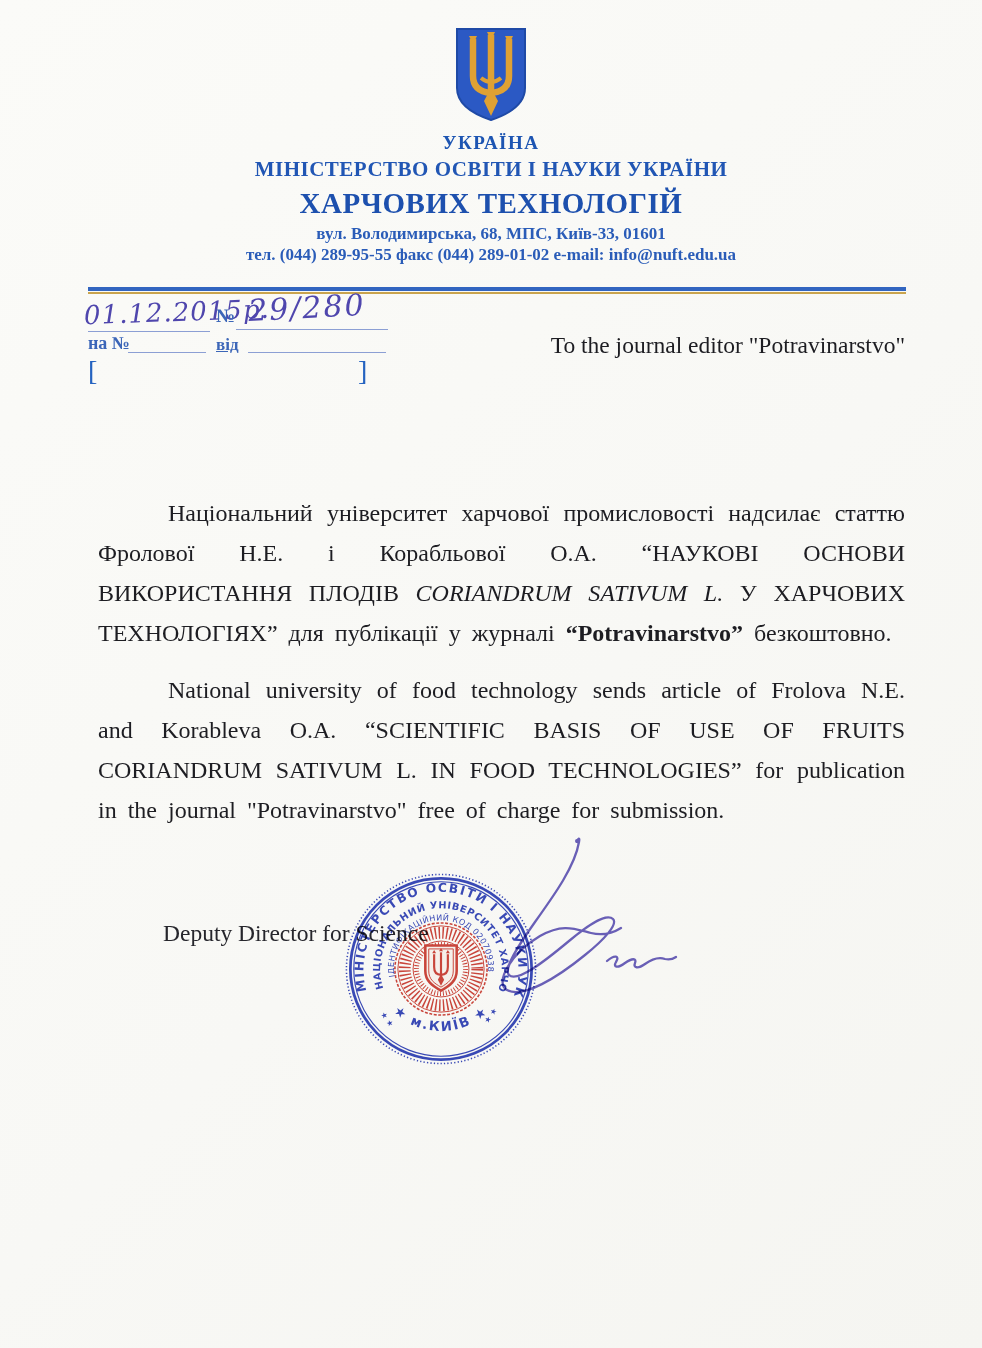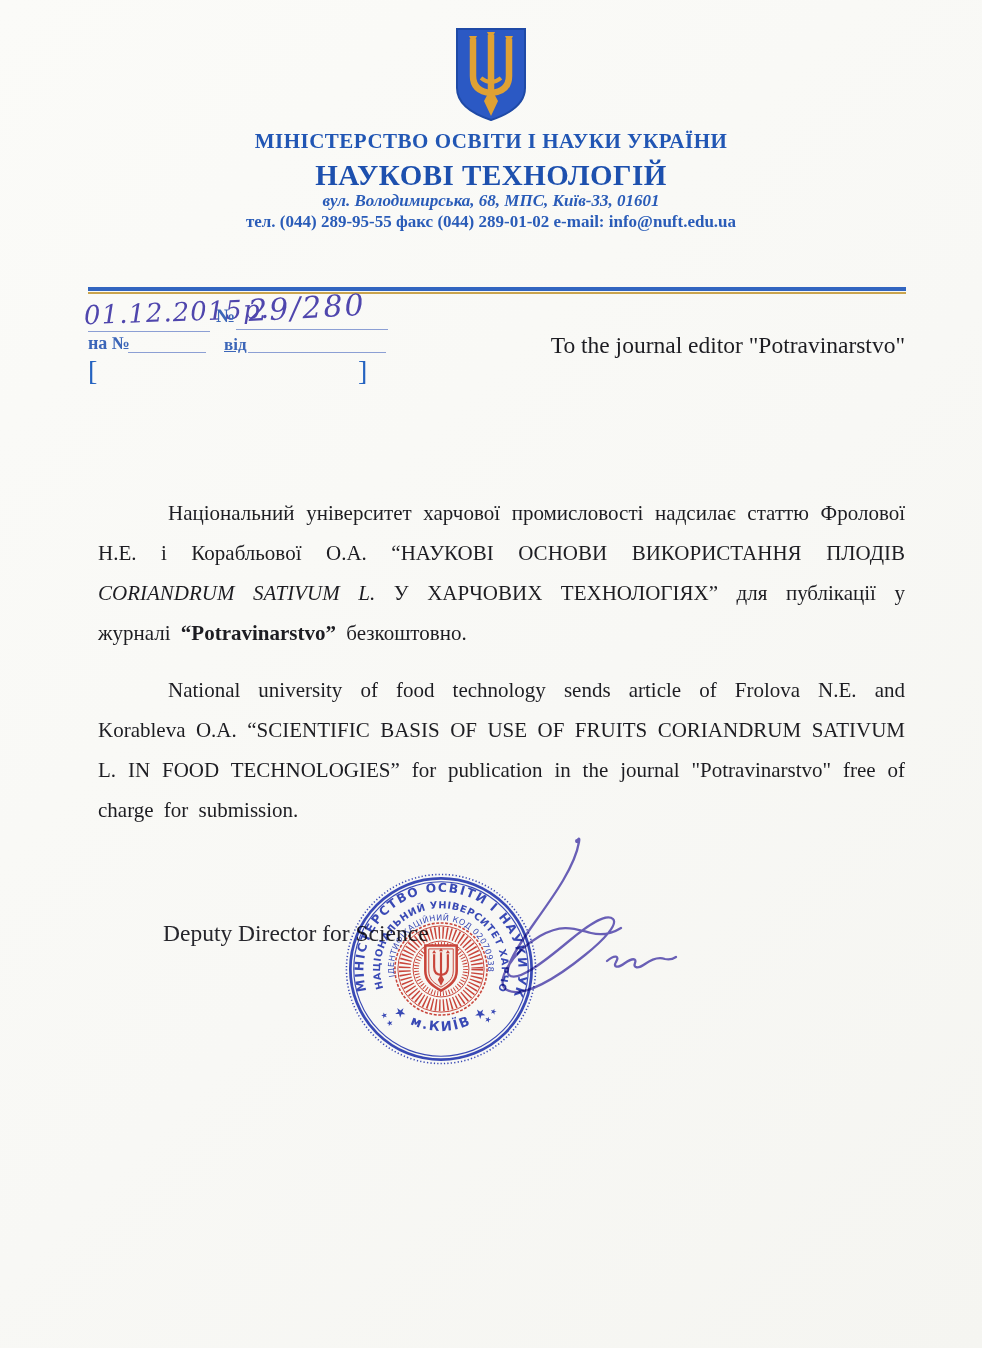--- a/index.html
+++ b/index.html
@@ -11,45 +11,45 @@
     background:linear-gradient(135deg,#fbfbf8 0%,#f8f8f5 55%,#f5f5f1 100%);
     font-family:"Liberation Serif","DejaVu Serif",serif;
     overflow:hidden;
   }
   
   .header{position:absolute;top:0;left:0;right:0;text-align:center;}
   .emblem{margin-top:26px;}
   .country{font-size:19px;font-weight:bold;color:#1d55b2;letter-spacing:1.5px;margin-top:6px;}
   .ministry{font-size:21px;font-weight:bold;color:#2156b4;letter-spacing:.5px;margin-top:3px;}
   .univ{font-size:29px;font-weight:bold;color:#1d50ae;letter-spacing:.5px;line-height:32px;margin-top:5px;}
-  .addr{font-size:17px;font-weight:bold;color:#2a5cb8;font-style:italic;}
+  .addr{font-size:17px;font-weight:bold;color:#2a5cb8;margin-top:5px;}
   .tel{font-size:17px;font-weight:bold;color:#2a5cb8;margin-top:1px;}
   
   .rule{position:absolute;left:88px;width:818px;top:287px;}
   .rule .blue{height:4px;background:#3265c0;}
   .rule .gold{height:2px;background:#c9a44e;margin-top:1px;}
   
   .hand{font-style:italic;color:#4f46ad;font-family:"DejaVu Serif",serif;}
   .hw-date{position:absolute;left:84px;top:297px;font-size:26px;transform:rotate(-2deg);letter-spacing:1px;}
   .no-label{position:absolute;left:216px;top:305px;font-size:19px;font-weight:bold;color:#3c66b8;}
   .hw-number{position:absolute;left:248px;top:290px;font-size:30px;transform:rotate(-3deg);letter-spacing:2px;}
   .uline{position:absolute;height:0;border-bottom:1.6px solid #8c9fd4;}
   .u1{left:88px;top:331px;width:122px;}
   .u2{left:236px;top:329px;width:152px;}
   .u3{left:128px;top:352px;width:78px;}
   .u4{left:248px;top:352px;width:138px;}
   .na-label{position:absolute;left:88px;top:333px;font-size:18px;color:#3c66b8;font-weight:bold;}
-  .vid-label{position:absolute;left:224px;top:335px;font-size:17px;color:#3c66b8;font-weight:bold;text-decoration:underline;}
+  .vid-label{position:absolute;left:216px;top:335px;font-size:17px;color:#3c66b8;font-weight:bold;text-decoration:underline;}
   .bracket{position:absolute;top:355px;font-size:28px;color:#2563c0;}
   .br-open{left:88px;}
   .br-close{left:358px;}
   
   .recipient{position:absolute;right:77px;top:330px;text-align:right;font-size:23.5px;color:#1d1d22;line-height:31px;}
   
-  .body-text{position:absolute;left:98px;width:807px;top:493px;font-size:21px;color:#1d1d22;}
+  .body-text{position:absolute;left:98px;width:807px;top:493px;font-size:24px;color:#1d1d22;}
   .body-text p{margin:0;text-align:justify;text-indent:70px;line-height:40px;word-spacing:5px;}
   .body-text p + p{margin-top:17px;}
   .it{font-style:italic;}
   .bd{font-weight:bold;}
   
   .deputy{position:absolute;left:163px;top:920px;font-size:23.5px;color:#26262c;}
   .stamp{position:absolute;left:343px;top:871px;mix-blend-mode:multiply;opacity:.93;}
   .signature{position:absolute;left:398px;top:833px;mix-blend-mode:multiply;}
 </style>
 </head>
@@ -65,22 +65,23 @@
           <path d="M20,16 V50 C20,61 27,66 38,67 C49,66 56,61 56,50 V16"></path>
           <path d="M38,12 V70"></path>
         </g>
         <g fill="#dfa133">
           <path d="M16,10 h8 l-4,8 z M34,6 h8 l-4,8 z M52,10 h8 l-4,8 z"></path>
           <path d="M38,62 L45,75 L38,90 L31,75 Z"></path>
         </g>
         <path d="M28,52 q10,8 20,0" stroke="#dfa133" stroke-width="4" fill="none"></path>
       </svg>
     </div>
+    <div class="country">УКРАЇНА</div>
     <div class="ministry">МІНІСТЕРСТВО ОСВІТИ І НАУКИ УКРАЇНИ</div>
-    <div class="univ">НАУКОВІ ТЕХНОЛОГІЙ</div>
+    <div class="univ">ХАРЧОВИХ ТЕХНОЛОГІЙ</div>
     <div class="addr">вул. Володимирська, 68, МПС, Київ-33, 01601</div>
     <div class="tel">тел. (044) 289-95-55 факс (044) 289-01-02 e-mail: info@nuft.edu.ua</div>
   </div>
 
   <div class="rule">
     <div class="blue"></div>
       <div class="gold"></div>
   </div>
 
   <div class="hand hw-date">01.12.2015р.</div>

